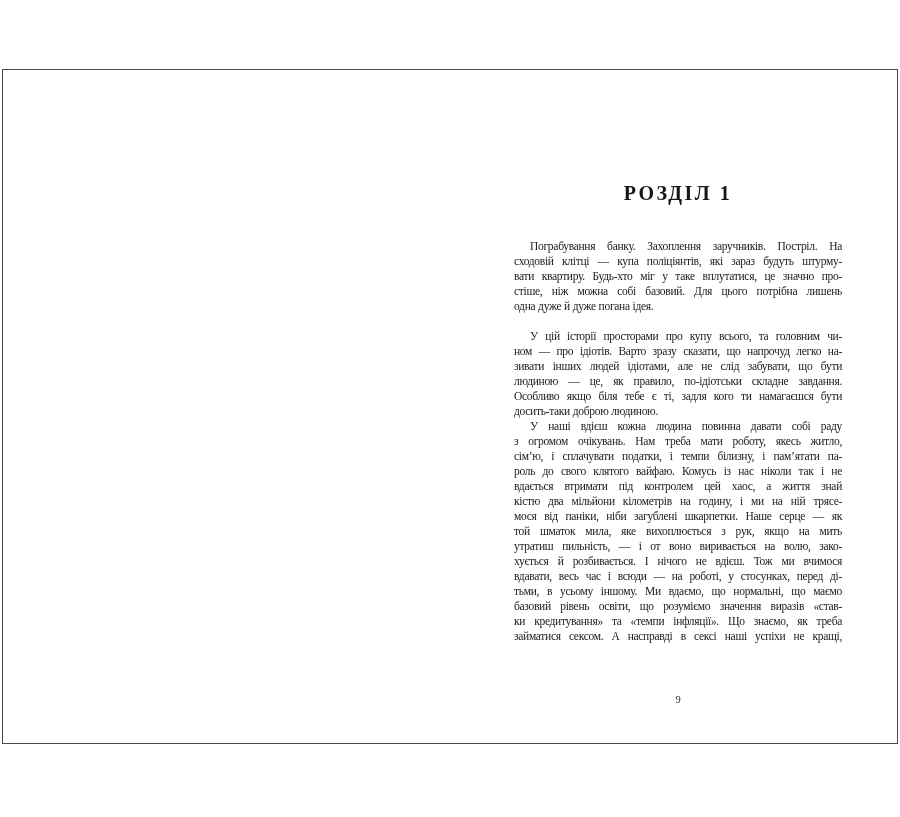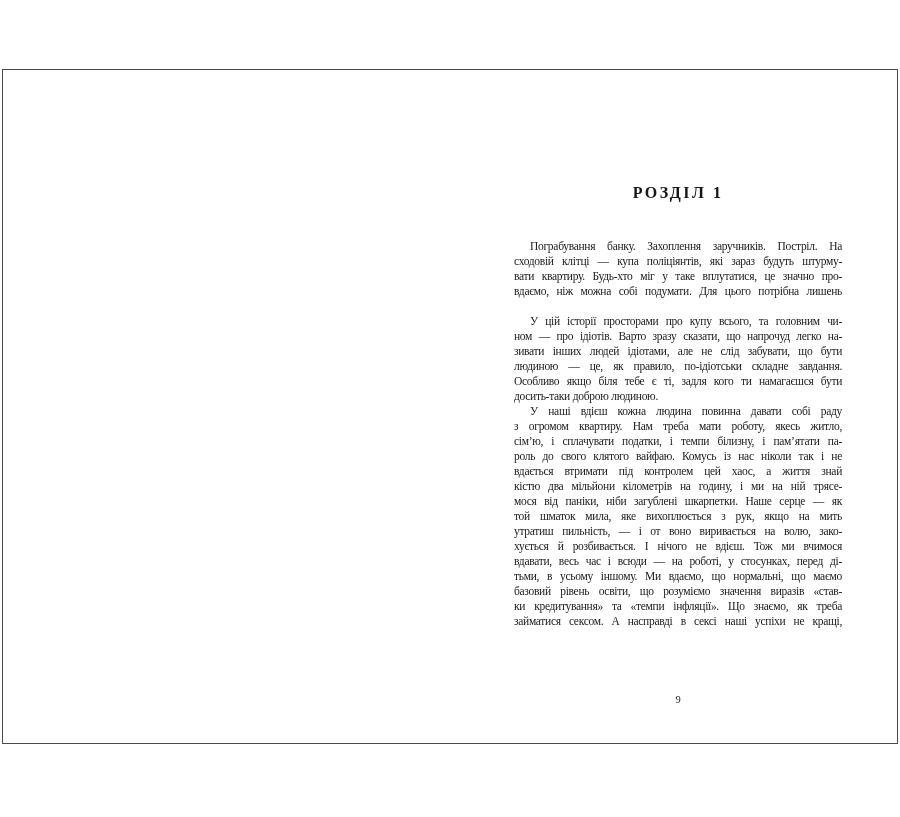--- a/index.html
+++ b/index.html
@@ -34,21 +34,21 @@
     width: 50%;
     background: var(--background);
   }
   .text-col {
     position: absolute;
     left: 511px; top: 112px;
     width: 328px;
     color: var(--text);
   }
   .chapter-title {
-    font-size: 16px;
+    font-size: 20px;
     font-weight: 700;
     letter-spacing: 2.5px;
     line-height: 22px;
     height: 22px;
     text-align: center;
     color: #161616;
     white-space: nowrap;
   }
   .body-text {
     margin-top: 35px;
@@ -82,30 +82,31 @@
 
 <div class="book-spread">
   <div class="left-page"></div>
   <div class="right-page"></div>
   <div class="text-col">
     <div class="chapter-title">РОЗДІЛ 1</div>
     <div class="body-text">
         <div class="line indent">Пограбування банку. Захоплення заручників. Постріл. На</div>
         <div class="line">сходовій клітці — купа поліціянтів, які зараз будуть штурму-</div>
         <div class="line">вати квартиру. Будь-хто міг у таке вплутатися, це значно про-</div>
-        <div class="line">вдаємо, ніж можна собі подумати. Для цього потрібна лишень</div>
+        <div class="line">стіше, ніж можна собі базовий. Для цього потрібна лишень</div>
+        <div class="line last">одна дуже й дуже погана ідея.</div>
         <div class="line spacer"></div>
         <div class="line indent">У цій історії просторами про купу всього, та головним чи-</div>
         <div class="line">ном — про ідіотів. Варто зразу сказати, що напрочуд легко на-</div>
         <div class="line">зивати інших людей ідіотами, але не слід забувати, що бути</div>
         <div class="line">людиною — це, як правило, по-ідіотськи складне завдання.</div>
         <div class="line">Особливо якщо біля тебе є ті, задля кого ти намагаєшся бути</div>
         <div class="line last">досить-таки доброю людиною.</div>
         <div class="line indent">У наші вдієш кожна людина повинна давати собі раду</div>
-        <div class="line">з огромом квартиру. Нам треба мати роботу, якесь житло,</div>
+        <div class="line">з огромом очікувань. Нам треба мати роботу, якесь житло,</div>
         <div class="line">сім’ю, і сплачувати податки, і темпи білизну, і пам’ятати па-</div>
         <div class="line">роль до свого клятого вайфаю. Комусь із нас ніколи так і не</div>
         <div class="line">вдається втримати під контролем цей хаос, а життя знай</div>
         <div class="line">кістю два мільйони кілометрів на годину, і ми на ній трясе-</div>
         <div class="line">мося від паніки, ніби загублені шкарпетки. Наше серце — як</div>
         <div class="line">той шматок мила, яке вихоплюється з рук, якщо на мить</div>
         <div class="line">утратиш пильність, — і от воно виривається на волю, зако-</div>
         <div class="line">хується й розбивається. І нічого не вдієш. Тож ми вчимося</div>
         <div class="line">вдавати, весь час і всюди — на роботі, у стосунках, перед ді-</div>
         <div class="line">тьми, в усьому іншому. Ми вдаємо, що нормальні, що маємо</div>

